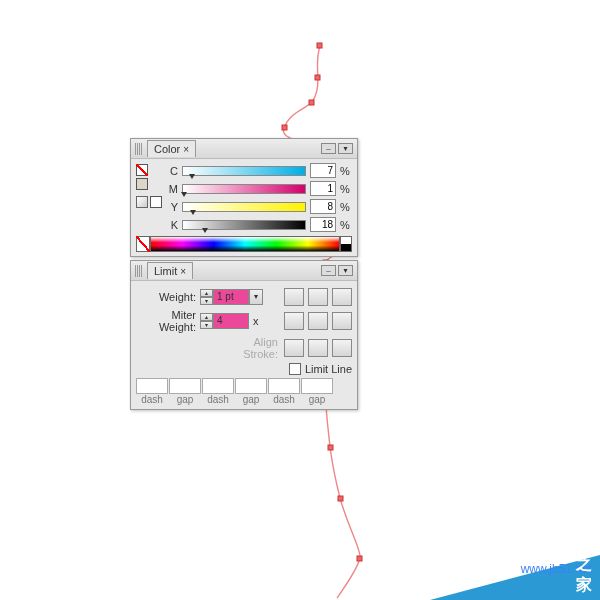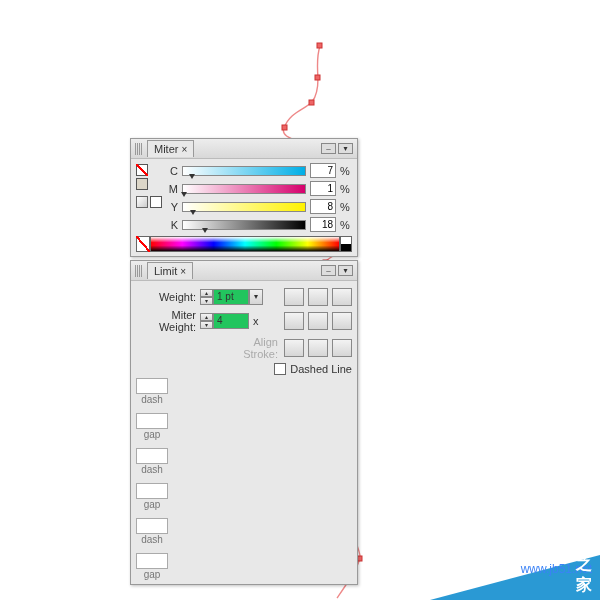--- a/index.html
+++ b/index.html
@@ -32,27 +32,27 @@
   .nonebox { width: 14px; border: 1px solid #666; background: #fff; position: relative; }
   .nonebox::after { content:""; position:absolute; inset:-1px; background: linear-gradient(to top right, transparent 45%, red 45%, red 55%, transparent 55%); }
   .spec { flex: 1; border: 1px solid #666; background: linear-gradient(to right, red, magenta, blue, cyan, lime, yellow, red); position: relative; }
   .spec::before { content:""; position:absolute; inset:0; background: linear-gradient(to bottom, rgba(255,255,255,0.95), transparent 40%, transparent 60%, rgba(0,0,0,0.95)); }
   .bwbox { width: 12px; border: 1px solid #666; background: linear-gradient(to bottom, #fff 50%, #000 50%); }
   .formrow { display: flex; align-items: center; gap: 4px; margin: 3px 0; justify-content: flex-end; }
   .lbl { width: 60px; text-align: right; }
   .spin { display: flex; }
   .spinbtns { width: 13px; display: flex; flex-direction: column; }
   .sb { height: 8px; border: 1px solid #888; background: linear-gradient(#f3f3f3,#d6d6d6); font-size: 6px; text-align: center; line-height: 6px; }
-  .spinval { width: 36px; height: 16px; border: 1px solid #888; background: #22c55e; font-size: 10px; padding: 1px 3px; }
+  .spinval { width: 36px; height: 16px; border: 1px solid #888; background: #ec4899; font-size: 10px; padding: 1px 3px; }
   .sel { width:14px; height:16px; border:1px solid #888; background: linear-gradient(#f0f0f0,#d5d5d5); font-size:8px; text-align:center; line-height:14px; }
   .iconbtn { width: 20px; height: 18px; border: 1px solid #888; background: linear-gradient(#f3f3f3,#d6d6d6); margin-left: 2px; }
   .disabled { color: #aaa; }
   .btnrow { display:flex; gap:2px; }
   .cb { width:12px; height:12px; border:1px solid #666; background:#fff; display:inline-block; vertical-align:middle; }
-  .dashrow { display:flex; gap:8px; margin-top:3px;flex-direction:column; }
+  .dashrow { display:flex; gap:1px; margin-top:3px; }
   .dashcell { width:32px; text-align:center; }
   .dashin { width:32px; height:16px; border:1px solid #aaa; background:#fff; }
   .dashlbl { font-size:10px; color:#777; }
   .watermark { position:absolute; right:0; bottom:0; text-align:right; }
   .wm-tri { position:absolute; right:0; bottom:0; width:0; height:0; border-right:170px solid #1890d0; border-top:45px solid transparent; opacity:.92; }
   .wm-url { position:absolute; right:8px; bottom:24px; color:#3b82f6; font-size:12px; z-index:2; }
   .wm-zh { position:absolute; right:8px; bottom:4px; color:#fff; font-size:16px; font-weight:bold; z-index:2; }
   svg .hdl { fill:#e66; stroke:#c33; }
 </style>
 </head>
@@ -79,21 +79,21 @@
       <rect class="hdl" x="357" y="556" width="5" height="5"></rect>
   </g>
 </svg>
 
 <div class="panels">
 
   <div class="panel">
     <div class="titlebar">
       <div class="tabgrip"></div>
       <div class="tab">
-        <span>Miter</span>
+        <span>Color</span>
         <span class="x">×</span>
       </div>
       <div class="spacer"></div>
       <div class="panelbtn">–</div>
       <div class="panelbtn">▾</div>
     </div>
     <div class="panelbody">
       <div class="color-row">
         <div class="swatches">
           <div class="srow">
@@ -199,21 +199,21 @@
       <div class="formrow disabled">
         <span class="lbl">Align Stroke:</span>
         <div class="btnrow">
           <div class="iconbtn"></div>
           <div class="iconbtn"></div>
           <div class="iconbtn"></div>
         </div>
       </div>
       <div class="formrow">
         <span class="cb"></span>
-        <span>Dashed Line</span>
+        <span>Limit Line</span>
       </div>
       <div class="dashrow" id="dashrow">
           <div class="dashcell">
             <div class="dashin"></div>
             <div class="dashlbl">dash</div>
           </div>
           <div class="dashcell">
             <div class="dashin"></div>
             <div class="dashlbl">gap</div>
           </div>

